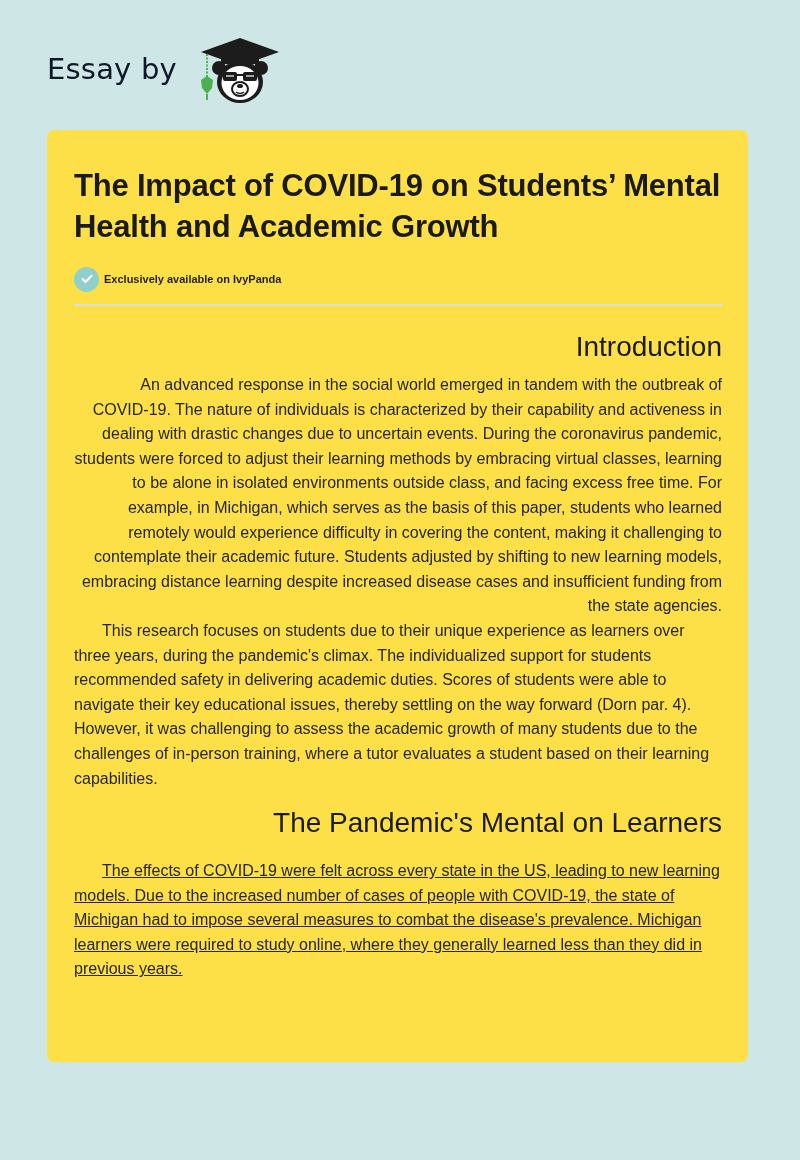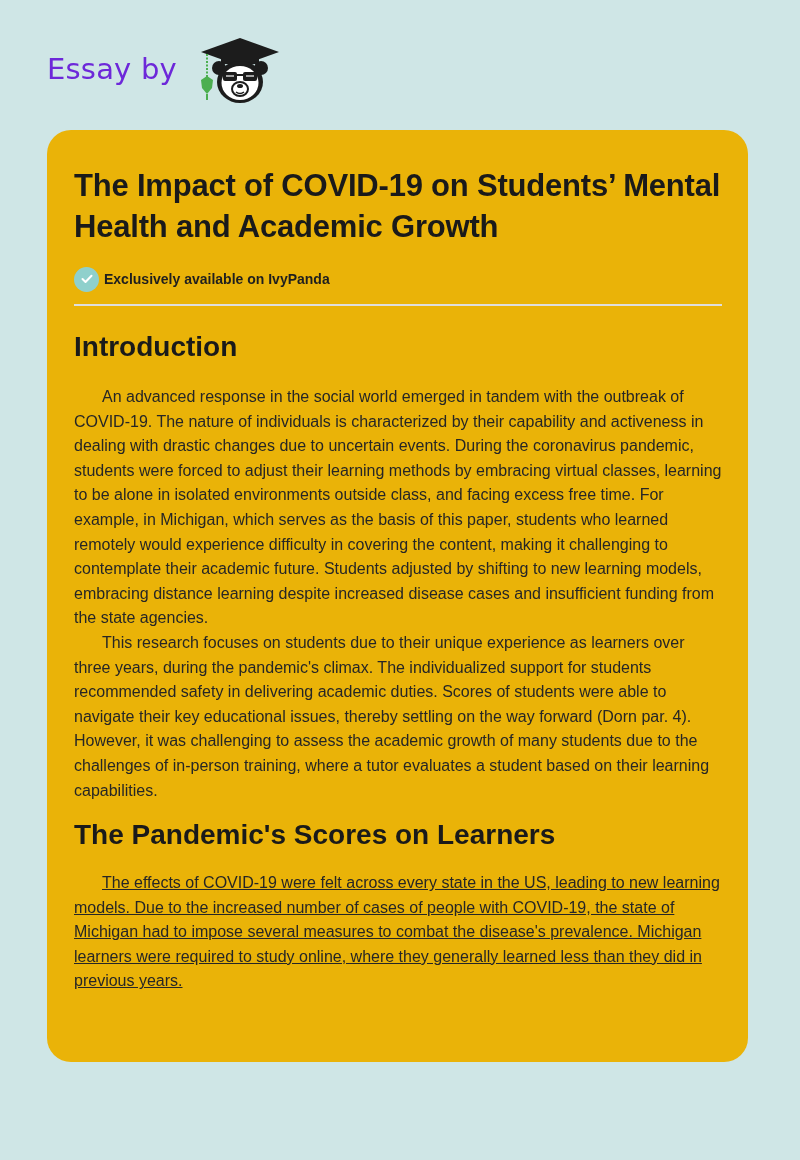--- a/index.html
+++ b/index.html
@@ -19,21 +19,21 @@
       position: absolute;
       left: 47px;
       top: 36px;
       height: 70px;
       display: flex;
       align-items: center;
     }
     .brand-prefix {
       font-family: "DejaVu Sans", sans-serif;
       font-size: 29px;
-      color: #6d28d9;
+      color: #0f172a;
       letter-spacing: 0.2px;
       margin-right: 18px;
       margin-top: -4px;
     }
     .brand-logo {
       width: 90px;
       height: 70px;
       margin-right: 6px;
     }
     .brand-name {
@@ -52,22 +52,22 @@
       margin-left: 1px;
       position: relative;
       top: -4px;
     }
     .card {
       position: absolute;
       left: 47px;
       top: 130px;
       width: 701px;
       height: 932px;
-      background: #eab308;
-      border-radius: 24px;
+      background: #fde047;
+      border-radius: 7px;
     }
     .card-inner {
       position: absolute;
       left: 27px;
       right: 26px;
       top: 0;
     }
     .title {
       font-size: 31px;
       font-weight: bold;
@@ -86,45 +86,46 @@
       width: 25px;
       height: 25px;
       border-radius: 50%;
       background: #8fd0cc;
       display: flex;
       align-items: center;
       justify-content: center;
       margin-right: 5px;
     }
     .badge-label {
-      font-size: 14px;
+      font-size: 11px;
       font-weight: bold;
       color: #1f1f1f;
     }
     .divider {
       height: 2px;
       background: #dedede;
       margin-top: 11px;
     }
     h2 {
       font-size: 28px;
-      font-weight: bold;
+      font-weight: normal;
       margin: 18px 0 0 0;
       line-height: 36px;
       color: #1a1a1a;
+      text-align: right;
     }
     p {
       font-size: 16px;
       line-height: 24.6px;
       margin: 0;
       text-indent: 28px;
       color: #262626;
     }
     .h-intro { margin-top: 23px; }
-    .p1 { margin-top: 20px; }
+    .p1 { margin-top: 8px; text-align: right; }
     .p2 { margin-top: 0; }
     .h-pandemic { margin-top: 14px; }
     .p3 { margin-top: 18px; text-decoration: underline; }
   </style>
 </head>
 <body>
 
 <div class="brand">
   <span class="brand-prefix">Essay by</span>
   <span class="brand-logo">
@@ -168,16 +169,16 @@
       </span>
       <span class="badge-label">Exclusively available on IvyPanda</span>
     </div>
 
     <div class="divider"></div>
 
     <h2 class="h-intro">Introduction</h2>
     <p class="p1">An advanced response in the social world emerged in tandem with the outbreak of COVID-19. The nature of individuals is characterized by their capability and activeness in dealing with drastic changes due to uncertain events. During the coronavirus pandemic, students were forced to adjust their learning methods by embracing virtual classes, learning to be alone in isolated environments outside class, and facing excess free time. For example, in Michigan, which serves as the basis of this paper, students who learned remotely would experience difficulty in covering the content, making it challenging to contemplate their academic future. Students adjusted by shifting to new learning models, embracing distance learning despite increased disease cases and insufficient funding from the state agencies.</p>
     <p class="p2">This research focuses on students due to their unique experience as learners over three years, during the pandemic's climax. The individualized support for students recommended safety in delivering academic duties. Scores of students were able to navigate their key educational issues, thereby settling on the way forward (Dorn par. 4). However, it was challenging to assess the academic growth of many students due to the challenges of in-person training, where a tutor evaluates a student based on their learning capabilities.</p>
 
-    <h2 class="h-pandemic">The Pandemic's Scores on Learners</h2>
+    <h2 class="h-pandemic">The Pandemic's Mental on Learners</h2>
     <p class="p3">The effects of COVID-19 were felt across every state in the US, leading to new learning models. Due to the increased number of cases of people with COVID-19, the state of Michigan had to impose several measures to combat the disease's prevalence. Michigan learners were required to study online, where they generally learned less than they did in previous years.</p>
   </div>
 </div>
 
 </body></html>

